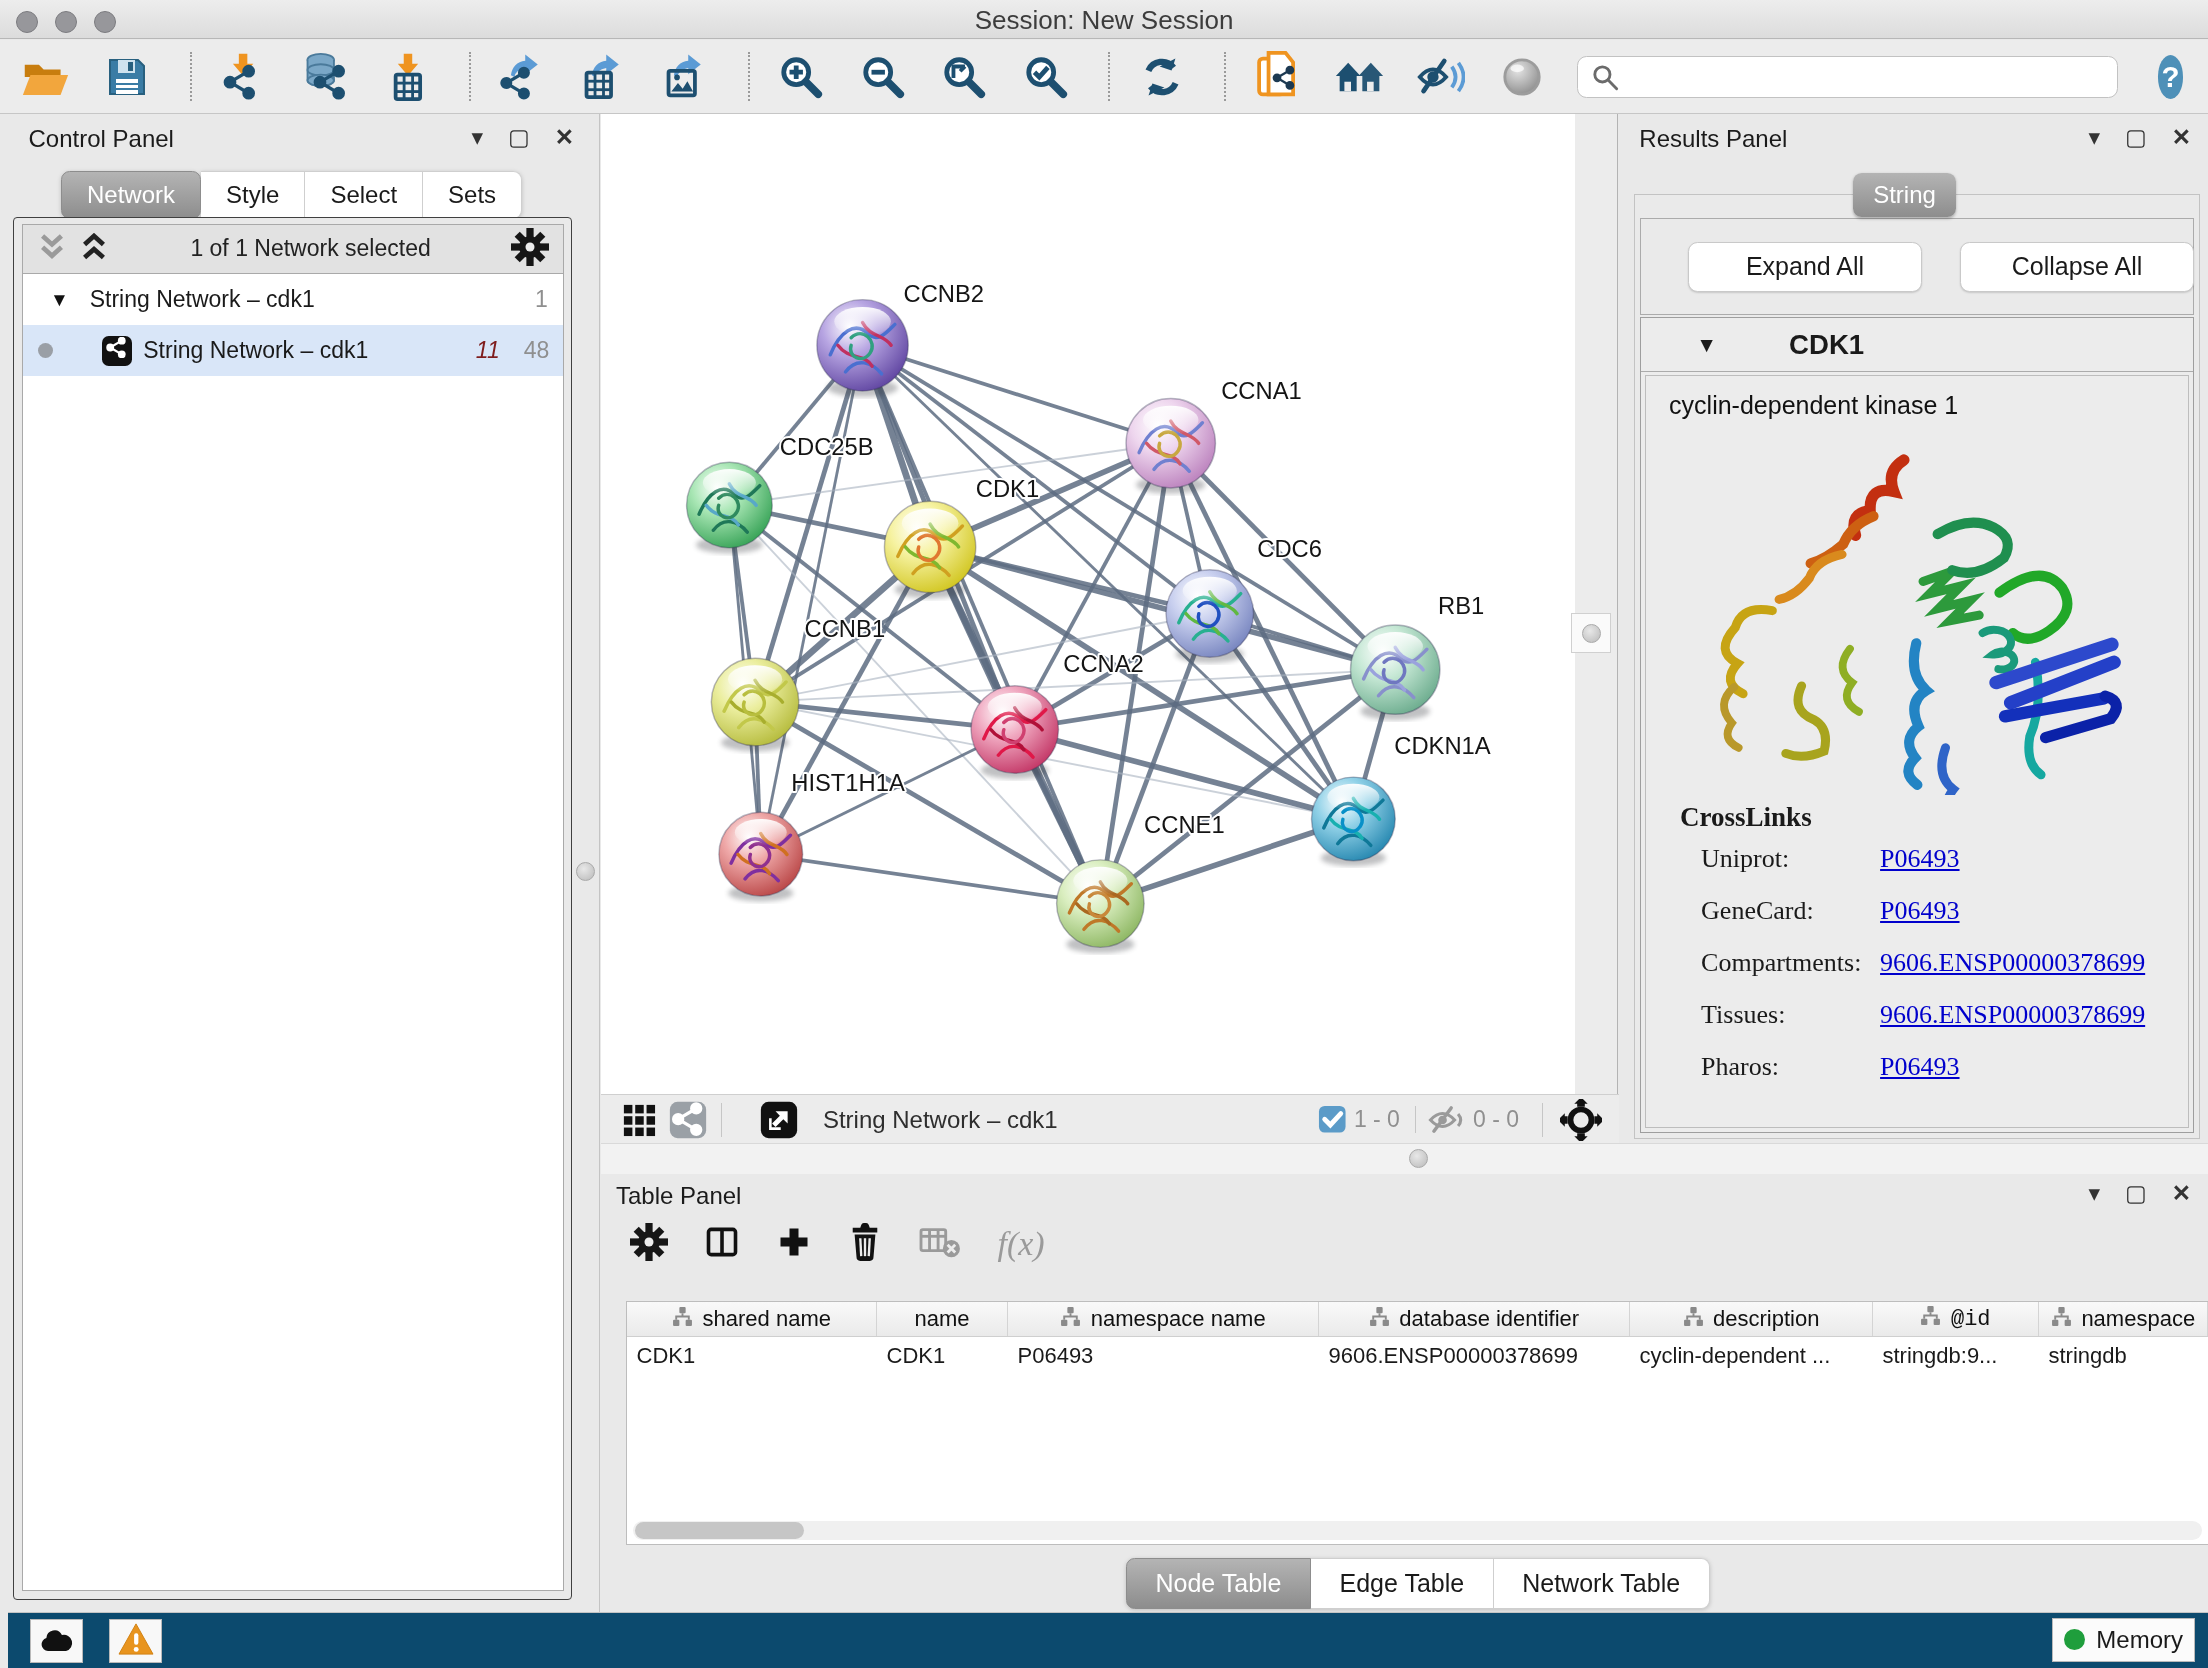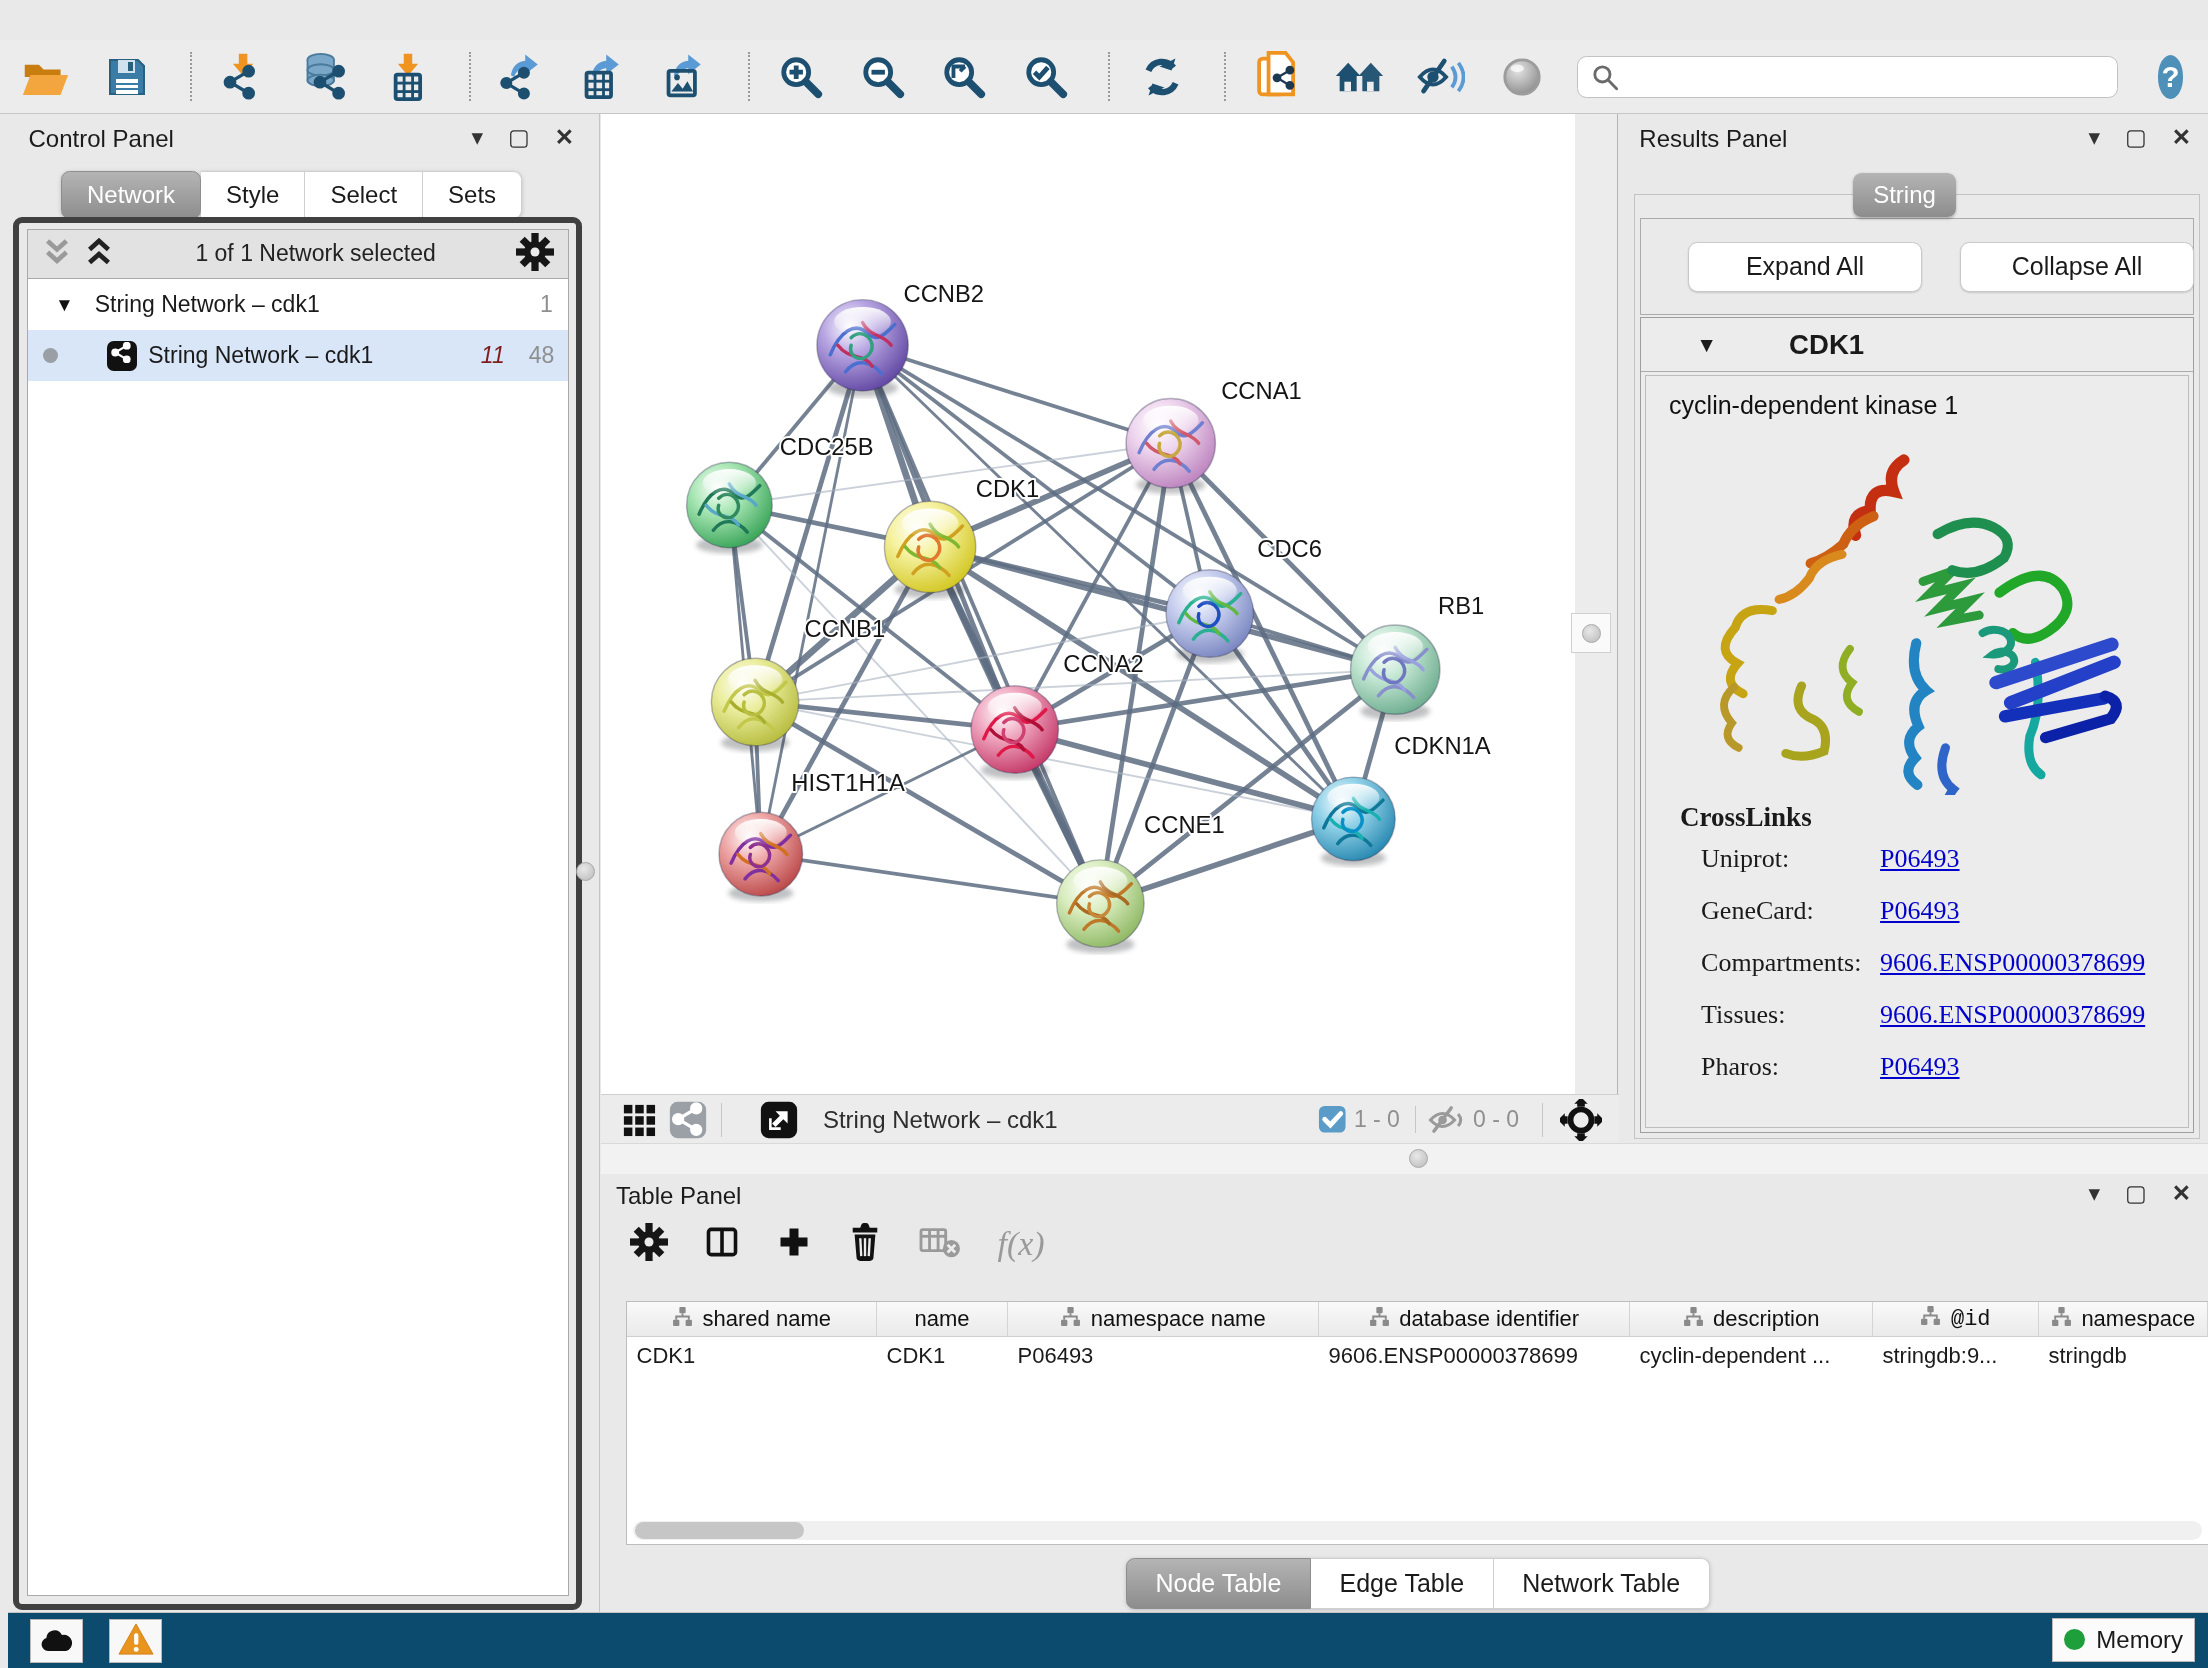--- a/index.html
+++ b/index.html
@@ -33,21 +33,21 @@
   .pw-ctrls{position:absolute;right:25px;top:9.5px;display:flex;gap:25px;font-size:23px;color:#333;}
   .pw-ctrls span{cursor:default;}
   .cp-tabs{position:absolute;left:61px;top:57px;display:flex;height:46px;
     filter:drop-shadow(0 1.9px 1.9px rgba(0,0,0,.18));}
   .cp-tab{height:46px;line-height:46px;text-align:center;font-size:24px;background:#fff;
     border:1px solid #cfcfcf;border-left:none;padding:0 25px;}
   .cp-tab:first-child{border-left:1px solid #cfcfcf;border-radius:8.6px 0 0 8.6px;}
   .cp-tab:last-child{border-radius:0 8.6px 8.6px 0;}
   .cp-tab.active{background:linear-gradient(#b4b4b4,#8d8d8d);color:#fff;border-color:#8d8d8d;border-radius:8.6px;}
   .cp-box{position:absolute;left:13.3px;top:103px;width:557px;height:1381px;background:#e9e9e9;
-    border:6px solid #404040;border-radius:9px;}
+    border:1px solid #404040;border-radius:4px;}
   .cp-sub{position:absolute;left:7.6px;top:5.7px;right:7.6px;height:49px;background:#e2e2e2;
     border:1px solid #a9a9a9;border-bottom:none;display:flex;align-items:center;padding:0 13.3px;box-sizing:border-box;}
   .cp-sub .status{flex:1;text-align:center;font-size:23px;color:#222;}
   .cp-list{position:absolute;left:7.6px;top:55px;right:7.6px;bottom:7.6px;background:#fff;border:1px solid #a9a9a9;}
   .tree-row{height:51px;display:flex;align-items:center;font-size:23px;position:relative;}
   .tree-row .tri{margin-left:27px;font-size:19px;color:#111;}
   .tree-row .lbl{margin-left:21px;}
   .tree-row .cnt{position:absolute;right:15px;color:#8f8f8f;}
   .tree-row.child{background:#d9e6f8;}
   .tree-row.child .dot{width:15px;height:15px;border-radius:50%;background:#9a9fa6;margin-left:15px;}
@@ -123,20 +123,26 @@
      display:flex;align-items:center;justify-content:center;}
   .memory-btn{position:absolute;right:21px;top:4.8px;width:141px;height:42px;background:#fbfbfb;
      border:1.9px solid #b9b9b9;display:flex;align-items:center;justify-content:center;gap:11.4px;font-size:24px;}
   .memory-dot{width:21px;height:21px;border-radius:50%;background:#1f9e3c;}
 </style>
 </head>
 <body>
 
 <div class="app">
 
+  <div class="titlebar">
+    <span class="tl" style="left:16px"></span>
+    <span class="tl" style="left:55px"></span>
+    <span class="tl" style="left:94px"></span>
+    <div class="win-title">Session: New Session</div>
+  </div>
 
   <div class="toolbar">
     <span id="toolbar-items" style="display:flex;align-items:center;">
         <span class="tbi">
           <svg width="49" height="44" viewBox="0 0 52 46">
             <path d="M4 10 h15 l5 5 h18 v8 H4 z" fill="#c87d0e"></path>
             <path d="M2 42 l8 -21 h40 l-8 21 z" fill="#f2a63d"></path>
           </svg>
         </span>
         <span class="tbi">

